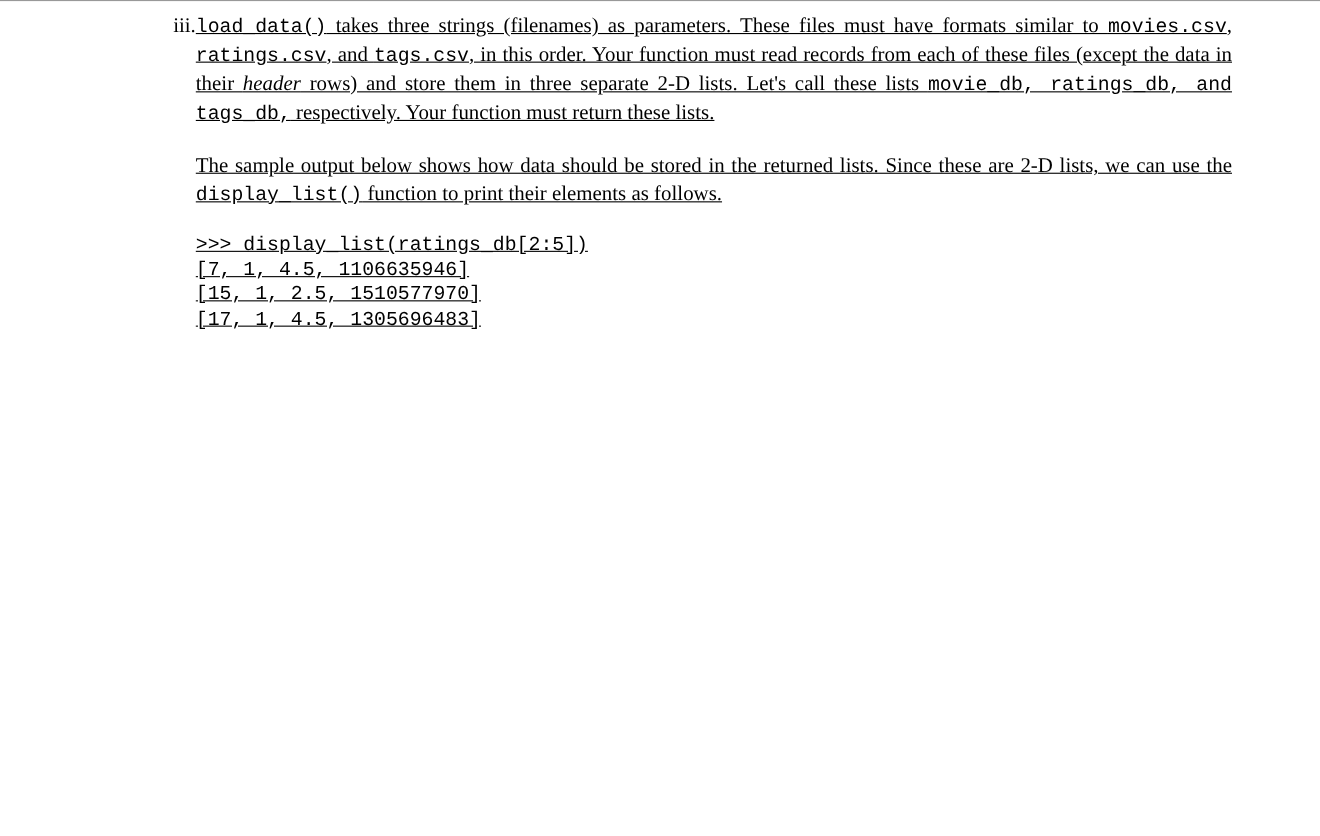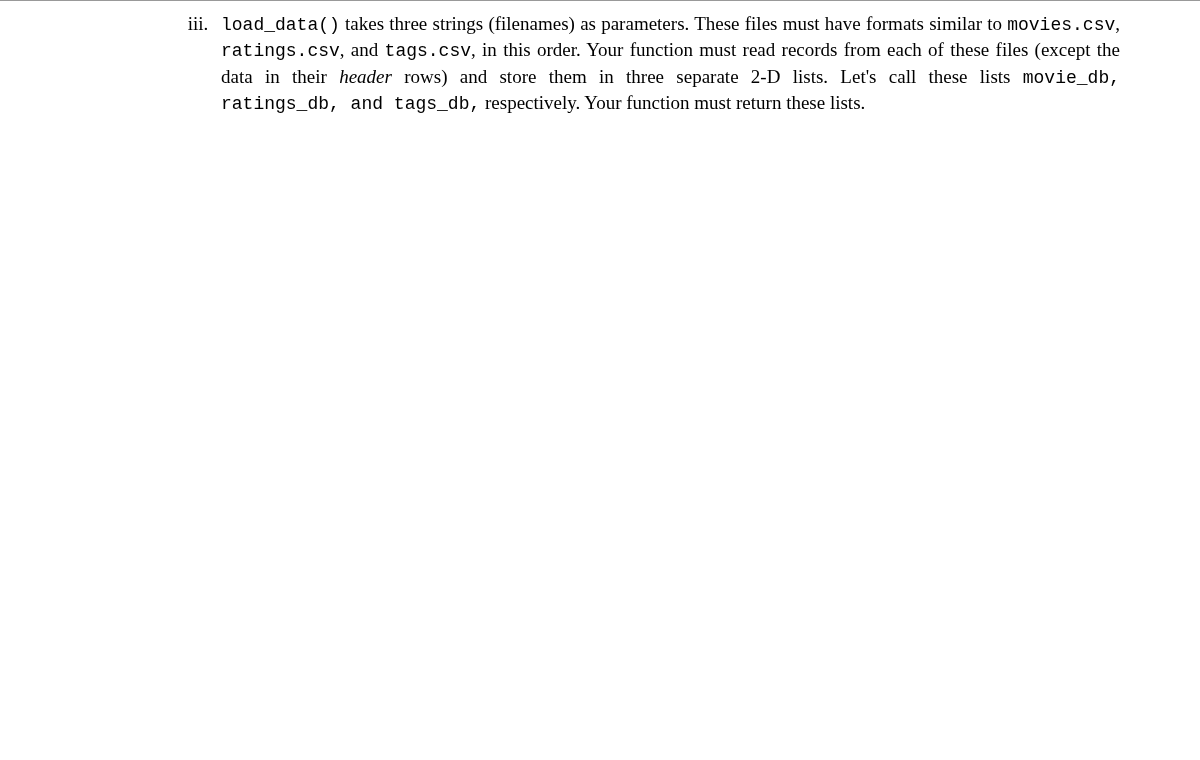--- a/index.html
+++ b/index.html
@@ -17,27 +17,27 @@
     .page {
       padding: 10px 80px 0 130px;
     }
     .item {
       display: flex;
       align-items: flex-start;
     }
     .item-marker {
       width: 48px;
       flex-shrink: 0;
-      text-align: center;
+      text-align: right;
       padding-left: 2px;
-      margin-left: 43px;
     }
     .item-body {
       flex: 1;
       text-align: justify;
+      text-decoration: underline;
     }
     .para {
       margin-bottom: 22px;
       text-align: justify;
     }
     code, .mono {
       font-family: "Courier New", Courier, monospace;
       font-size: 18px;
     }
     .code-block {
@@ -55,17 +55,24 @@
 <div class="page">
   <div class="item">
     <div class="item-marker">iii.</div>
     <div class="item-body">
 
       <p class="para">
         <code class="mono">load_data()</code><span> takes three strings (filenames) as parameters. These files must have formats similar to </span><code class="mono">movies.csv</code><span>, </span><code class="mono">ratings.csv</code><span>, and </span><code class="mono">tags.csv</code><span>, in this order. Your function must read records from each of these files (except the data in their </span><em>header</em><span> rows) and store them in three separate 2-D lists. Let's call these lists </span><code class="mono">movie_db, ratings_db, and tags_db,</code><span> respectively. Your function must return these lists.</span>
       </p>
 
 
+      <p class="para">
+        <span>The sample output below shows how data should be stored in the returned lists. Since these are 2-D lists, we can use the </span><code class="mono">display_list()</code><span> function to print their elements as follows.</span>
+      </p>
 
+      <div class="code-block">&gt;&gt;&gt; display_list(ratings_db[2:5])
+[7, 1, 4.5, 1106635946]
+[15, 1, 2.5, 1510577970]
+[17, 1, 4.5, 1305696483]</div>
 
     </div>
   </div>
 </div>
 
 </body></html>

